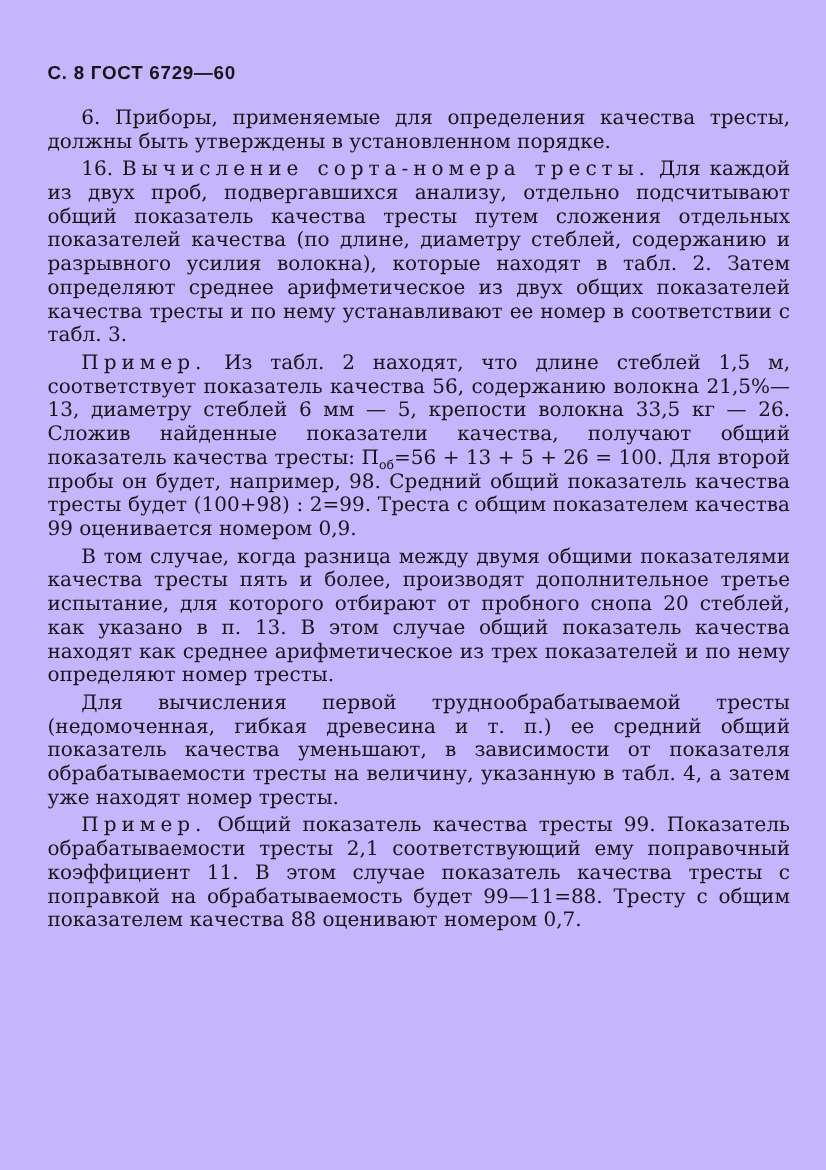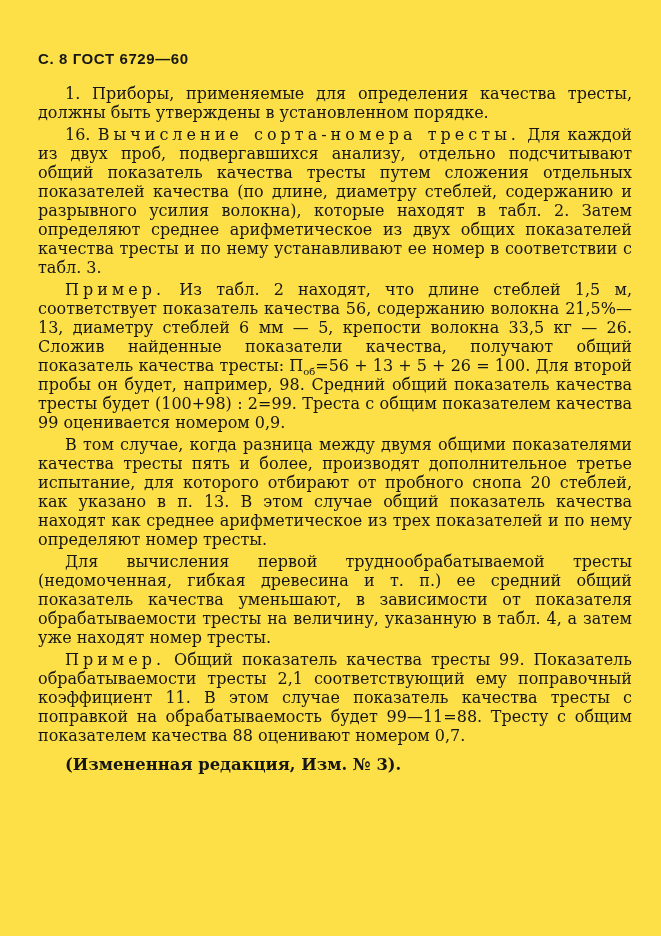--- a/index.html
+++ b/index.html
@@ -1,20 +1,20 @@
 <!DOCTYPE html>
 <html><head>
 <meta charset="utf-8">
 <style>
   html, body { margin: 0; padding: 0; background: #e8e8e8; }
   .page {
     position: relative;
     width: 661px;
     height: 936px;
-    background: #fde047;
+    background: #c4b5fd;
     box-sizing: border-box;
     padding: 50px 29px 0 38px;
     color: #161616;
     font-family: "DejaVu Serif", "Liberation Serif", serif;
     overflow: hidden;
   }
   .running-head {
     font-family: "Liberation Sans", sans-serif;
     font-weight: 700;
     font-size: 15px;
@@ -47,29 +47,28 @@
     text-indent: 27px;
   }
 </style>
 </head>
 <body>
 
 <div class="page">
 
   <div class="running-head">С. 8 ГОСТ 6729—60</div>
 
-  <p class="body-para">1. Приборы, применяемые для определения качества тресты, должны быть утверждены в установленном порядке.</p>
+  <p class="body-para">6. Приборы, применяемые для определения качества тресты, должны быть утверждены в установленном порядке.</p>
 
   <p class="body-para"><span>16. </span><span class="spaced">Вычисление сорта-номера тресты.</span><span> Для каждой из двух проб, подвергавшихся анализу, отдельно подсчитывают общий показатель качества тресты путем сложения отдельных показателей качества (по длине, диаметру стеблей, содержанию и разрывного усилия волокна), которые находят в табл. 2. Затем определяют среднее арифметическое из двух общих показателей качества тресты и по нему устанавливают ее номер в соответствии с табл. 3.</span></p>
 
   <p class="body-para"><span class="spaced">Пример.</span><span> Из табл. 2 находят, что длине стеблей 1,5 м, соответствует показатель качества 56, содержанию волокна 21,5%—13, диаметру стеблей 6 мм — 5, крепости волокна 33,5 кг — 26. Сложив найденные показатели качества, получают общий показатель качества тресты: П</span><sub class="formula-sub">об</sub><span>=56 + 13 + 5 + 26 = 100. Для второй пробы он будет, например, 98. Средний общий показатель качества тресты будет (100+98) : 2=99.  Треста с общим показателем качества 99 оценивается номером 0,9.</span></p>
 
   <p class="body-para">В том случае, когда разница между двумя общими показателями качества тресты пять и более, производят дополнительное третье испытание, для которого отбирают от пробного снопа 20 стеблей, как указано в п. 13. В этом случае общий показатель качества находят как среднее арифметическое из трех показателей и по нему определяют номер тресты.</p>
 
 
   <p class="body-para">Для вычисления первой труднообрабатываемой тресты (недомоченная, гибкая древесина и т. п.) ее средний общий показатель качества уменьшают, в зависимости от показателя обрабатываемости тресты на величину, указанную в табл. 4, а затем уже находят номер тресты.</p>
 
   <p class="body-para"><span class="spaced">Пример.</span><span> Общий показатель качества тресты 99. Показатель обрабатываемости тресты 2,1 соответствующий ему поправочный коэффициент 11. В этом случае показатель качества тресты с поправкой на обрабатываемость будет 99—11=88. Тресту с общим показателем качества 88 оценивают номером 0,7.</span></p>
 
 
-  <p class="amendment-para">(Измененная редакция, Изм. № 3).</p>
 
 </div>
 
 </body></html>

